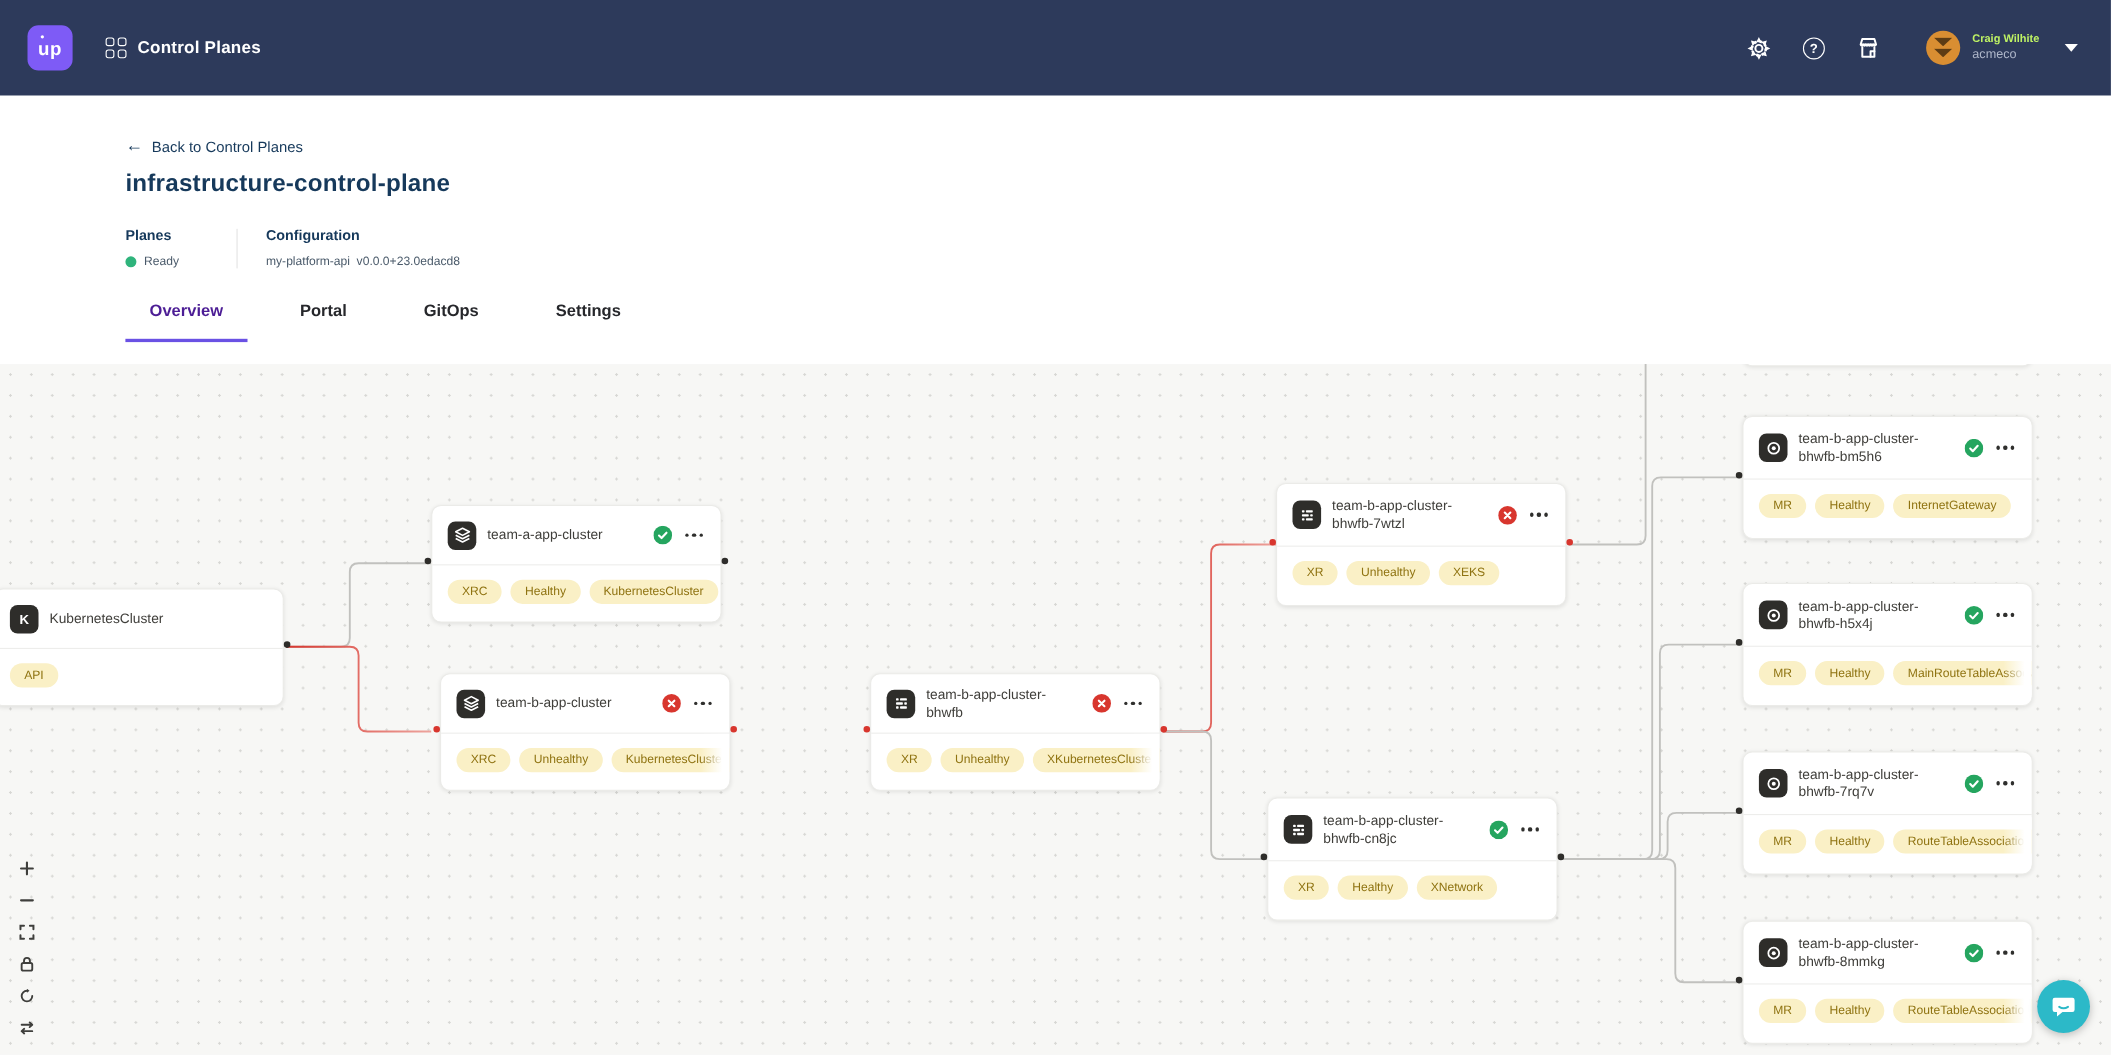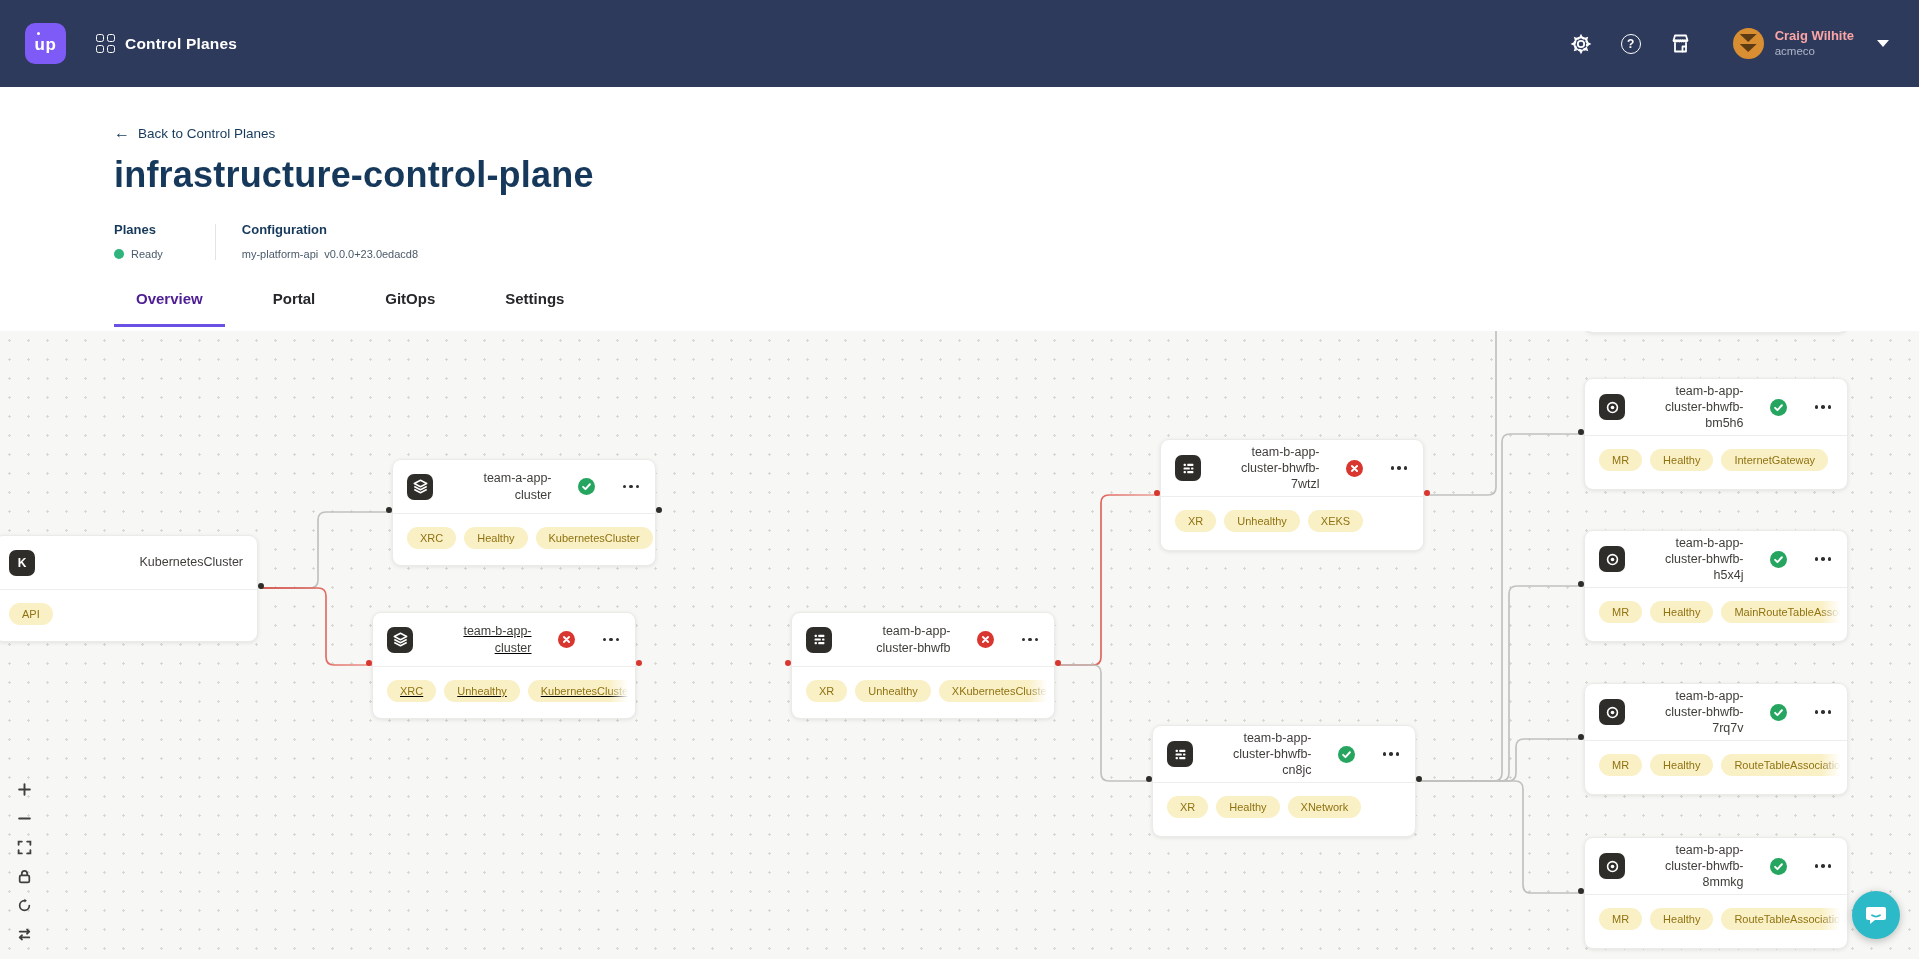--- a/index.html
+++ b/index.html
@@ -21,31 +21,31 @@
   .nav-ic { width:24px; height:24px; display:flex; align-items:center; justify-content:center; cursor:pointer; }
   .help-ring { width:20px; height:20px; border:1.8px solid #fff; border-radius:50%;
     color:#fff; font-size:12px; font-weight:bold; display:flex; align-items:center; justify-content:center; }
   .user { display:flex; align-items:center; gap:11px; margin-left:14px; cursor:pointer; }
   .avatar { width:31px; height:31px; border-radius:50%; background:#d98e32; position:relative; overflow:hidden; }
   .avatar::before { content:""; position:absolute; left:7px; top:6px; width:17px; height:8px;
     background:#5d3c14; clip-path:polygon(0 0,100% 0,50% 100%); }
   .avatar::after { content:""; position:absolute; left:7px; top:16px; width:17px; height:8px;
     background:#5d3c14; clip-path:polygon(0 0,100% 0,50% 100%); }
   .user-names { display:flex; flex-direction:column; line-height:1.25; }
-  .user-name { color:#fca5a5; font-size:13px; font-weight:bold; }
+  .user-name { color:#bef264; font-size:10px; font-weight:bold; }
   .user-org { color:#aeb6c9; font-size:11.5px; }
   .caret { width:0; height:0; border-left:6px solid transparent; border-right:6px solid transparent;
     border-top:7px solid #fff; margin-left:12px; }
 
   
   .page-head { position:relative; height:244px; background:#fff; padding-left:114px; }
   .back-link { display:inline-flex; align-items:center; gap:8px; margin-top:38px;
     color:#16395b; font-size:13.5px; cursor:pointer; }
   .back-link .arr { font-size:16px; line-height:1; }
-  h1.cp-title { color:#16395b; font-size:36px; font-weight:800; margin-top:12px; letter-spacing:.2px; }
+  h1.cp-title { color:#16395b; font-size:22px; font-weight:800; margin-top:12px; letter-spacing:.2px; }
   .meta-row { display:flex; margin-top:26px; }
   .meta-col { display:flex; flex-direction:column; gap:11px; }
   .meta-label { color:#16395b; font-size:13px; font-weight:bold; }
   .meta-val { color:#4a5a6a; font-size:11px; display:flex; align-items:center; gap:7px; }
   .gdot { width:10px; height:10px; border-radius:50%; background:#2fb47c; }
   .meta-div { width:1px; background:#e3e3e3; margin:2px 26px 0 52px; }
   .cfg-vals { display:flex; gap:6px;align-items:center; }
 
   .tabs { display:flex; gap:26px; margin-top:30px; }
   .tab { font-size:15px; font-weight:bold; color:#26272b; padding:0 22px 17px 22px; cursor:pointer;
@@ -53,21 +53,21 @@
   .tab.active { color:#4c1d95; border-bottom-color:#6a51e4; }
 
   
   .canvas { position:relative; width:1919px; height:628px; background:#f7f7f5;
     background-image:radial-gradient(#d7d7d4 1px, rgba(0,0,0,0) 1.3px);
     background-size:19px 19px; overflow:hidden; }
   svg.edges { position:absolute; left:0; top:0; }
 
   .node { position:absolute; background:#fff; border:1px solid #ebebe8; border-radius:9px;
     box-shadow:0 1px 4px rgba(0,0,0,.09); cursor:pointer; }
-  .node-head { display:flex; align-items:center; padding:0 14px; gap:26px;text-align:right; }
+  .node-head { display:flex; align-items:center; padding:0 14px; gap:10px; }
   .nicon { flex:0 0 26px; width:26px; height:26px; border-radius:7px; background:#2e2d2a;
     display:flex; align-items:center; justify-content:center; color:#fff;
     font-size:12px; font-weight:bold; }
   .ntitle { flex:1; font-size:12.5px; color:#3f3e3a; line-height:1.3; word-break:break-word; }
   .nmenu { display:flex; gap:3px; cursor:pointer; padding:2px; }
   .nmenu b { width:3.5px; height:3.5px; border-radius:50%; background:#2f2f2d; }
   .node-badges { display:flex; gap:8px; padding:13px 14px; border-top:1px solid #ededeb; white-space:nowrap; overflow:hidden; }
   .badge { background:#faf0c6; color:#8f7311; font-size:11px; padding:5px 13px; border-radius:999px; }
   .fade-right { position:absolute; right:0; bottom:1px; width:26px; height:50px; border-radius:0 0 9px 0;
     background:linear-gradient(to right, rgba(255,255,255,0), #fff 75%); pointer-events:none; }
@@ -229,21 +229,21 @@
           </div>
         </div>
         <div class="node-badges">
           <span class="badge">XRC</span>
           <span class="badge">Healthy</span>
           <span class="badge">KubernetesCluster</span>
         </div>
         <div class="port dark" style="top: 46.5px; left: -7px;"></div>
         <div class="port dark" style="top: 46.5px; right: -7px;"></div>
       </div>
-      <div class="node" style="left: 372px; top: 281px; width: 264px; height: 107px; text-decoration: underline;">
+      <div class="node" style="left: 400px; top: 281px; width: 264px; height: 107px;">
         <div class="node-head" style="height: 53px;">
           <div class="nicon">
             <svg width="15" height="15" viewBox="0 0 14 14" fill="none" stroke="#fff" stroke-width="1.4" stroke-linejoin="round">
               <path d="M7 1.2 L12.8 4.2 L7 7.2 L1.2 4.2 Z"></path>
               <path d="M1.2 7 L7 10 L12.8 7"></path>
               <path d="M1.2 9.8 L7 12.8 L12.8 9.8"></path>
             </svg>
           </div>
           <div class="ntitle">team-b-app-cluster</div>
           <svg width="17" height="17" viewBox="0 0 16 16">

